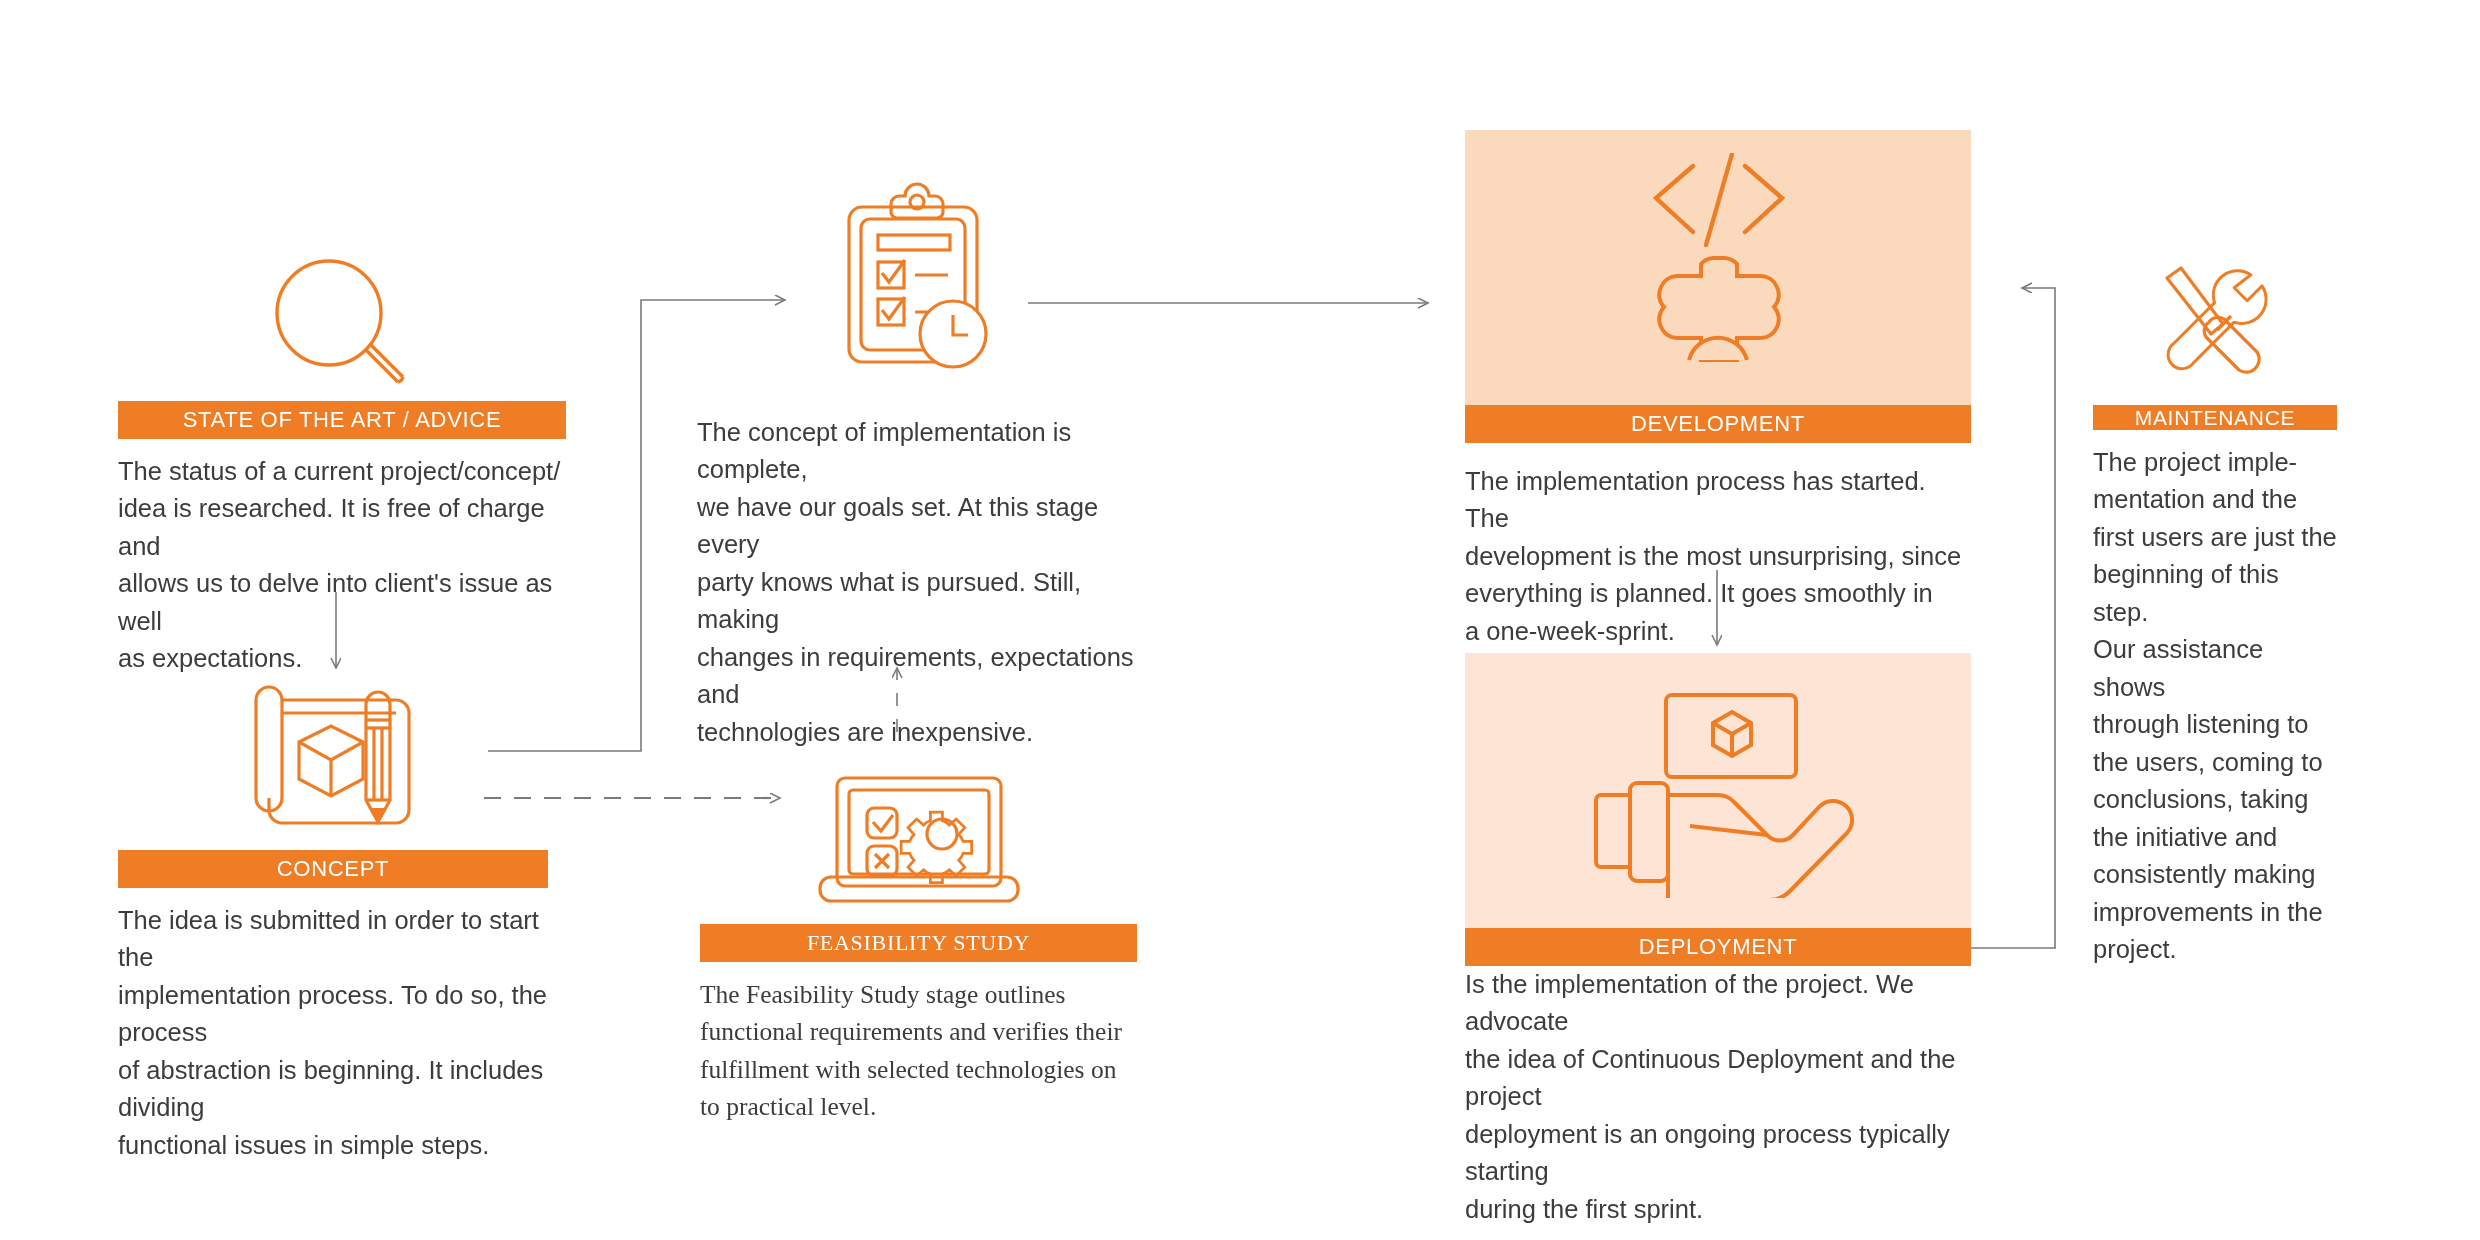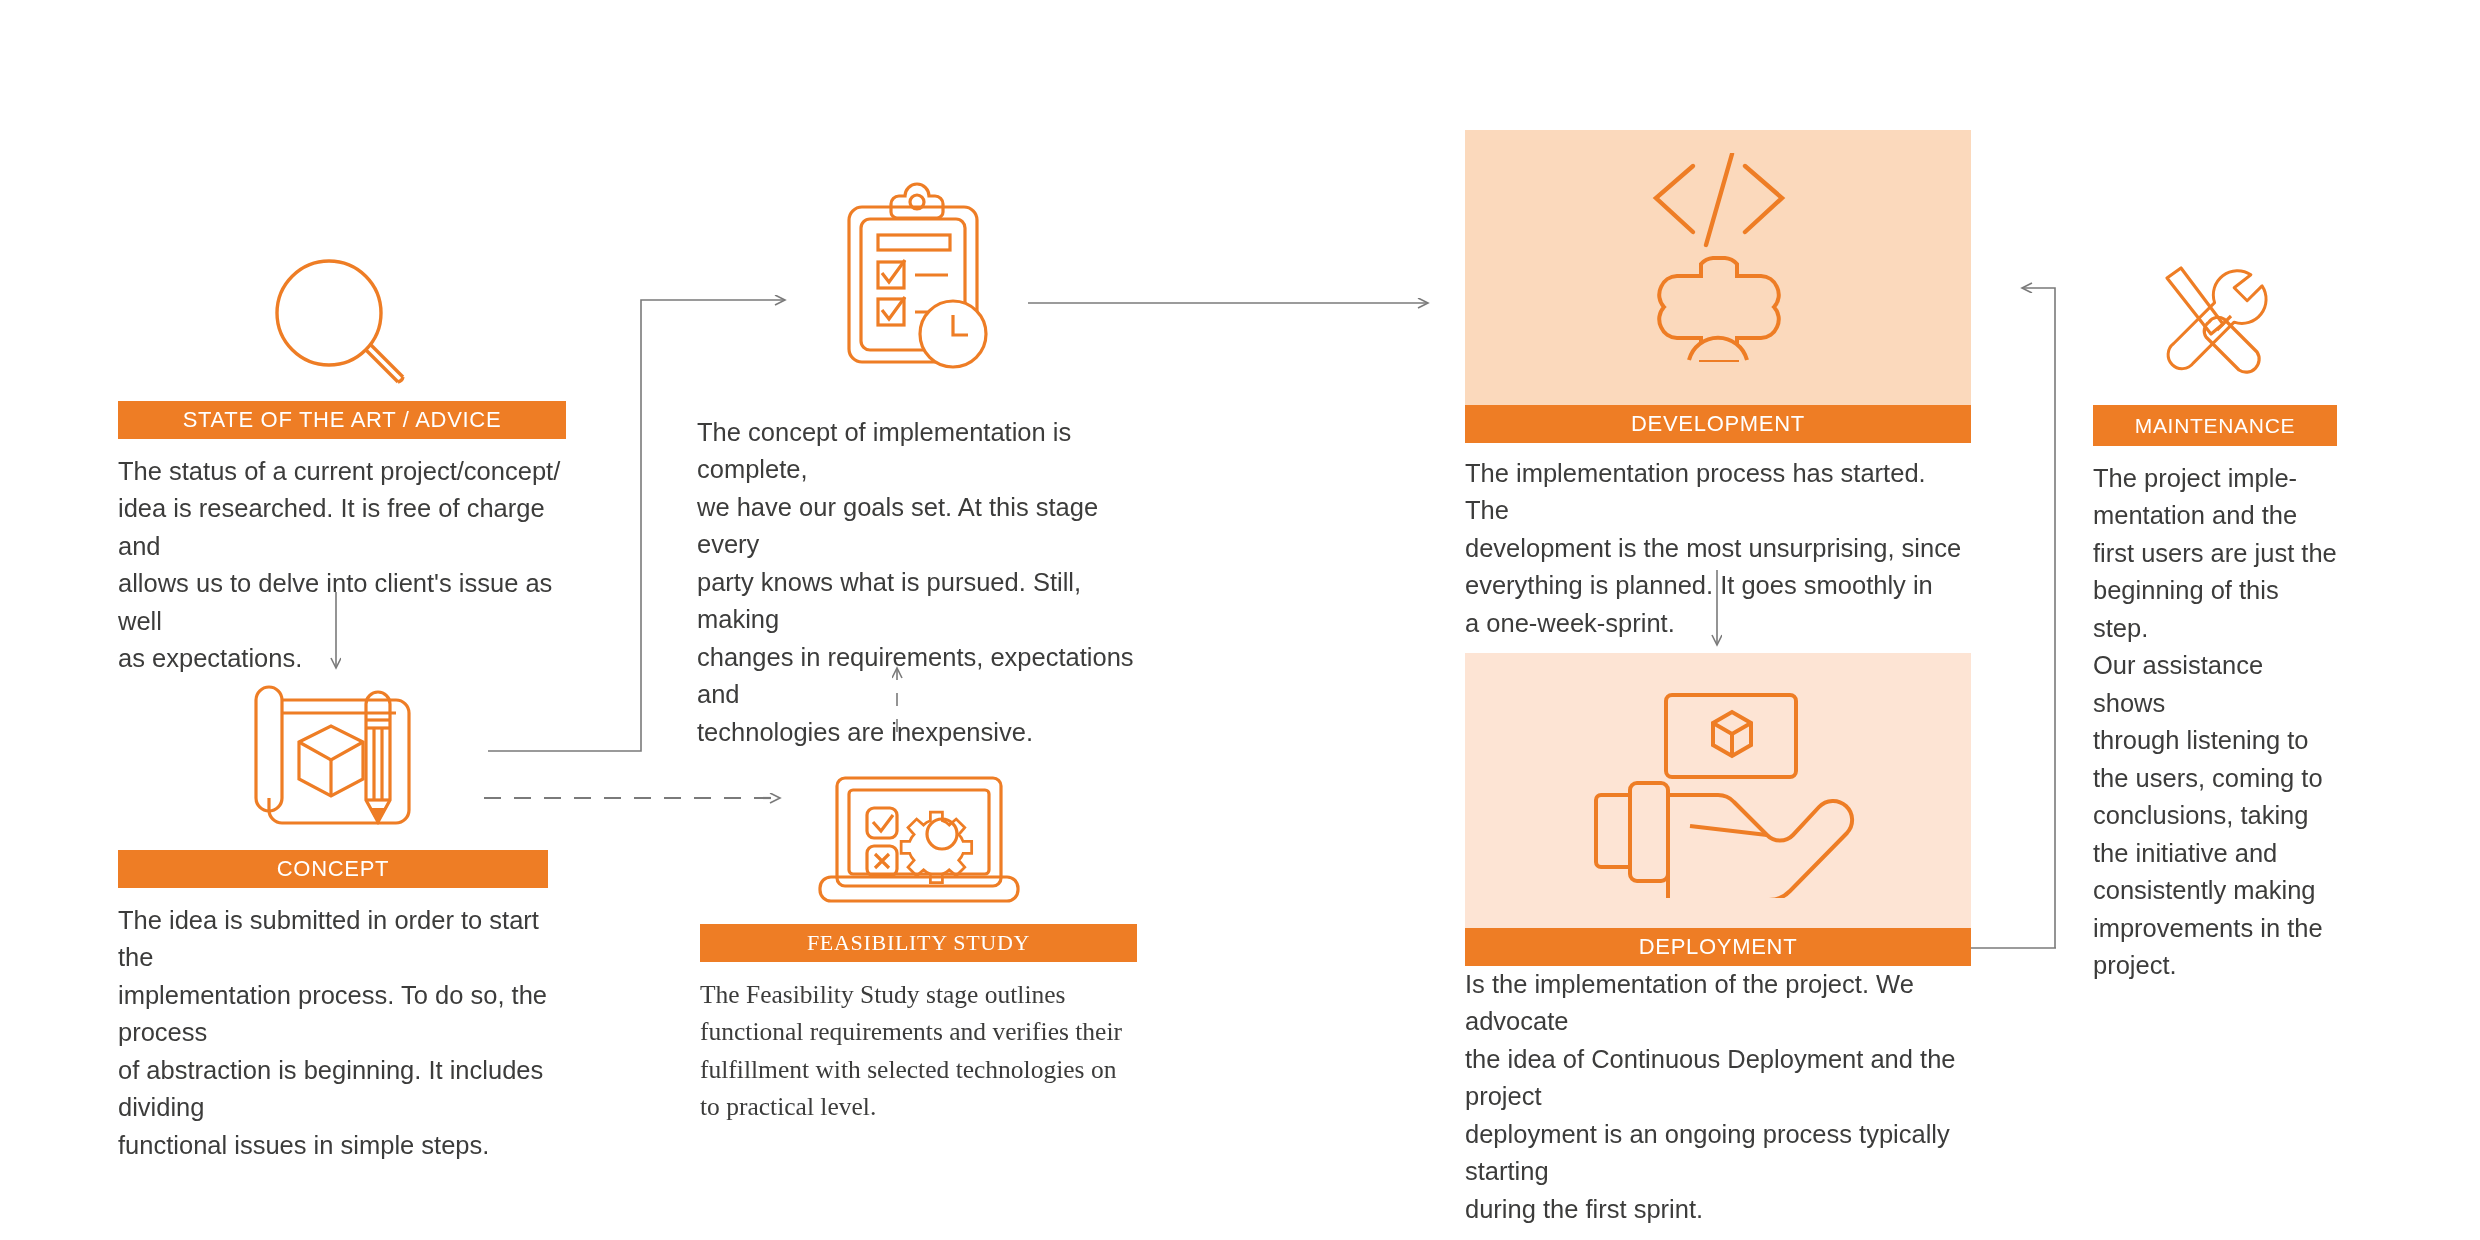--- a/index.html
+++ b/index.html
@@ -192,21 +192,21 @@
           <path d="M105,13 L68,45 L105,79"></path>
           <path d="M157,13 L194,45 L157,79"></path>
           <path d="M144,1 L118,92"></path>
         </g>
         <path d="M113,207 v-22 h-24 a18,18 0 0 1 -16,-11 a18,18 0 0 1 3,-20 a18,18 0 0 1 -3,-20 a18,18 0 0 1 16,-11 h24 v-12 a18,18 0 0 1 12,-6 h12 a18,18 0 0 1 12,6 v12 h24 a18,18 0 0 1 16,11 a18,18 0 0 1 -3,20 a18,18 0 0 1 3,20 a18,18 0 0 1 -16,11 h-24 v22 h-36 z" fill="none" stroke="#ee7d25" stroke-width="4"></path>
         <path d="M103,207 a28,28 0 0 1 54,0" fill="#fbd9bc" stroke="#fbd9bc" stroke-width="6"></path>
         <path d="M101,207 a30,30 0 0 1 58,0" fill="none" stroke="#ee7d25" stroke-width="4"></path>
       </svg>
     </div>
     <div class="bar">DEVELOPMENT</div>
-    <div class="body" style="margin-top:12px;">The implementation process has started. The
+    <div class="body" style="margin-top:20px;">The implementation process has started. The
 development is the most unsurprising, since
 everything is planned. It goes smoothly in
 a one-week-sprint.</div>
   </div>
 
   <div class="card" style="left:1465px;top:653px;width:506px;">
     <div style="height:275px;background:#fde4d4;display:flex;align-items:center;justify-content:center;">
       <svg width="280" height="215" viewBox="0 0 280 215">
         <g fill="none" stroke="#ee7d25" stroke-width="4">
 
@@ -237,21 +237,21 @@
         <g fill="none" stroke="#ee7d25" stroke-width="3.2" stroke-linejoin="round">
 
           <path d="M116,18 a26,26 0 0 0 -39,30 L33,92 a15,15 0 1 0 21,21 L98,69 a26,26 0 0 0 30,-39 l-16,16 l-14,-14 z" transform="translate(-8,-2) scale(0.93)"></path>
 
           <path d="M14,16 L28,6 L70,62 L58,72 Z" transform="translate(2,2)"></path>
           <path d="M60,66 a11,11 0 0 1 15,-3 l33,33 a13,13 0 0 1 -18,18 l-33,-33 a11,11 0 0 1 3,-15 z" transform="translate(-2,-4)"></path>
           <line x1="66" y1="70" x2="80" y2="56" transform="translate(0,0)"></line>
         </g>
       </svg>
     </div>
-    <div class="bar" style="margin-top:20px;height:41px;font-size:21px;">MAINTENANCE</div>
+    <div class="bar" style="margin-top:20px;height:25px;font-size:21px;">MAINTENANCE</div>
     <div class="body">The project imple-
 mentation and the
 first users are just the
 beginning of this step.
 Our assistance shows
 through listening to
 the users, coming to
 conclusions, taking
 the initiative and
 consistently making

